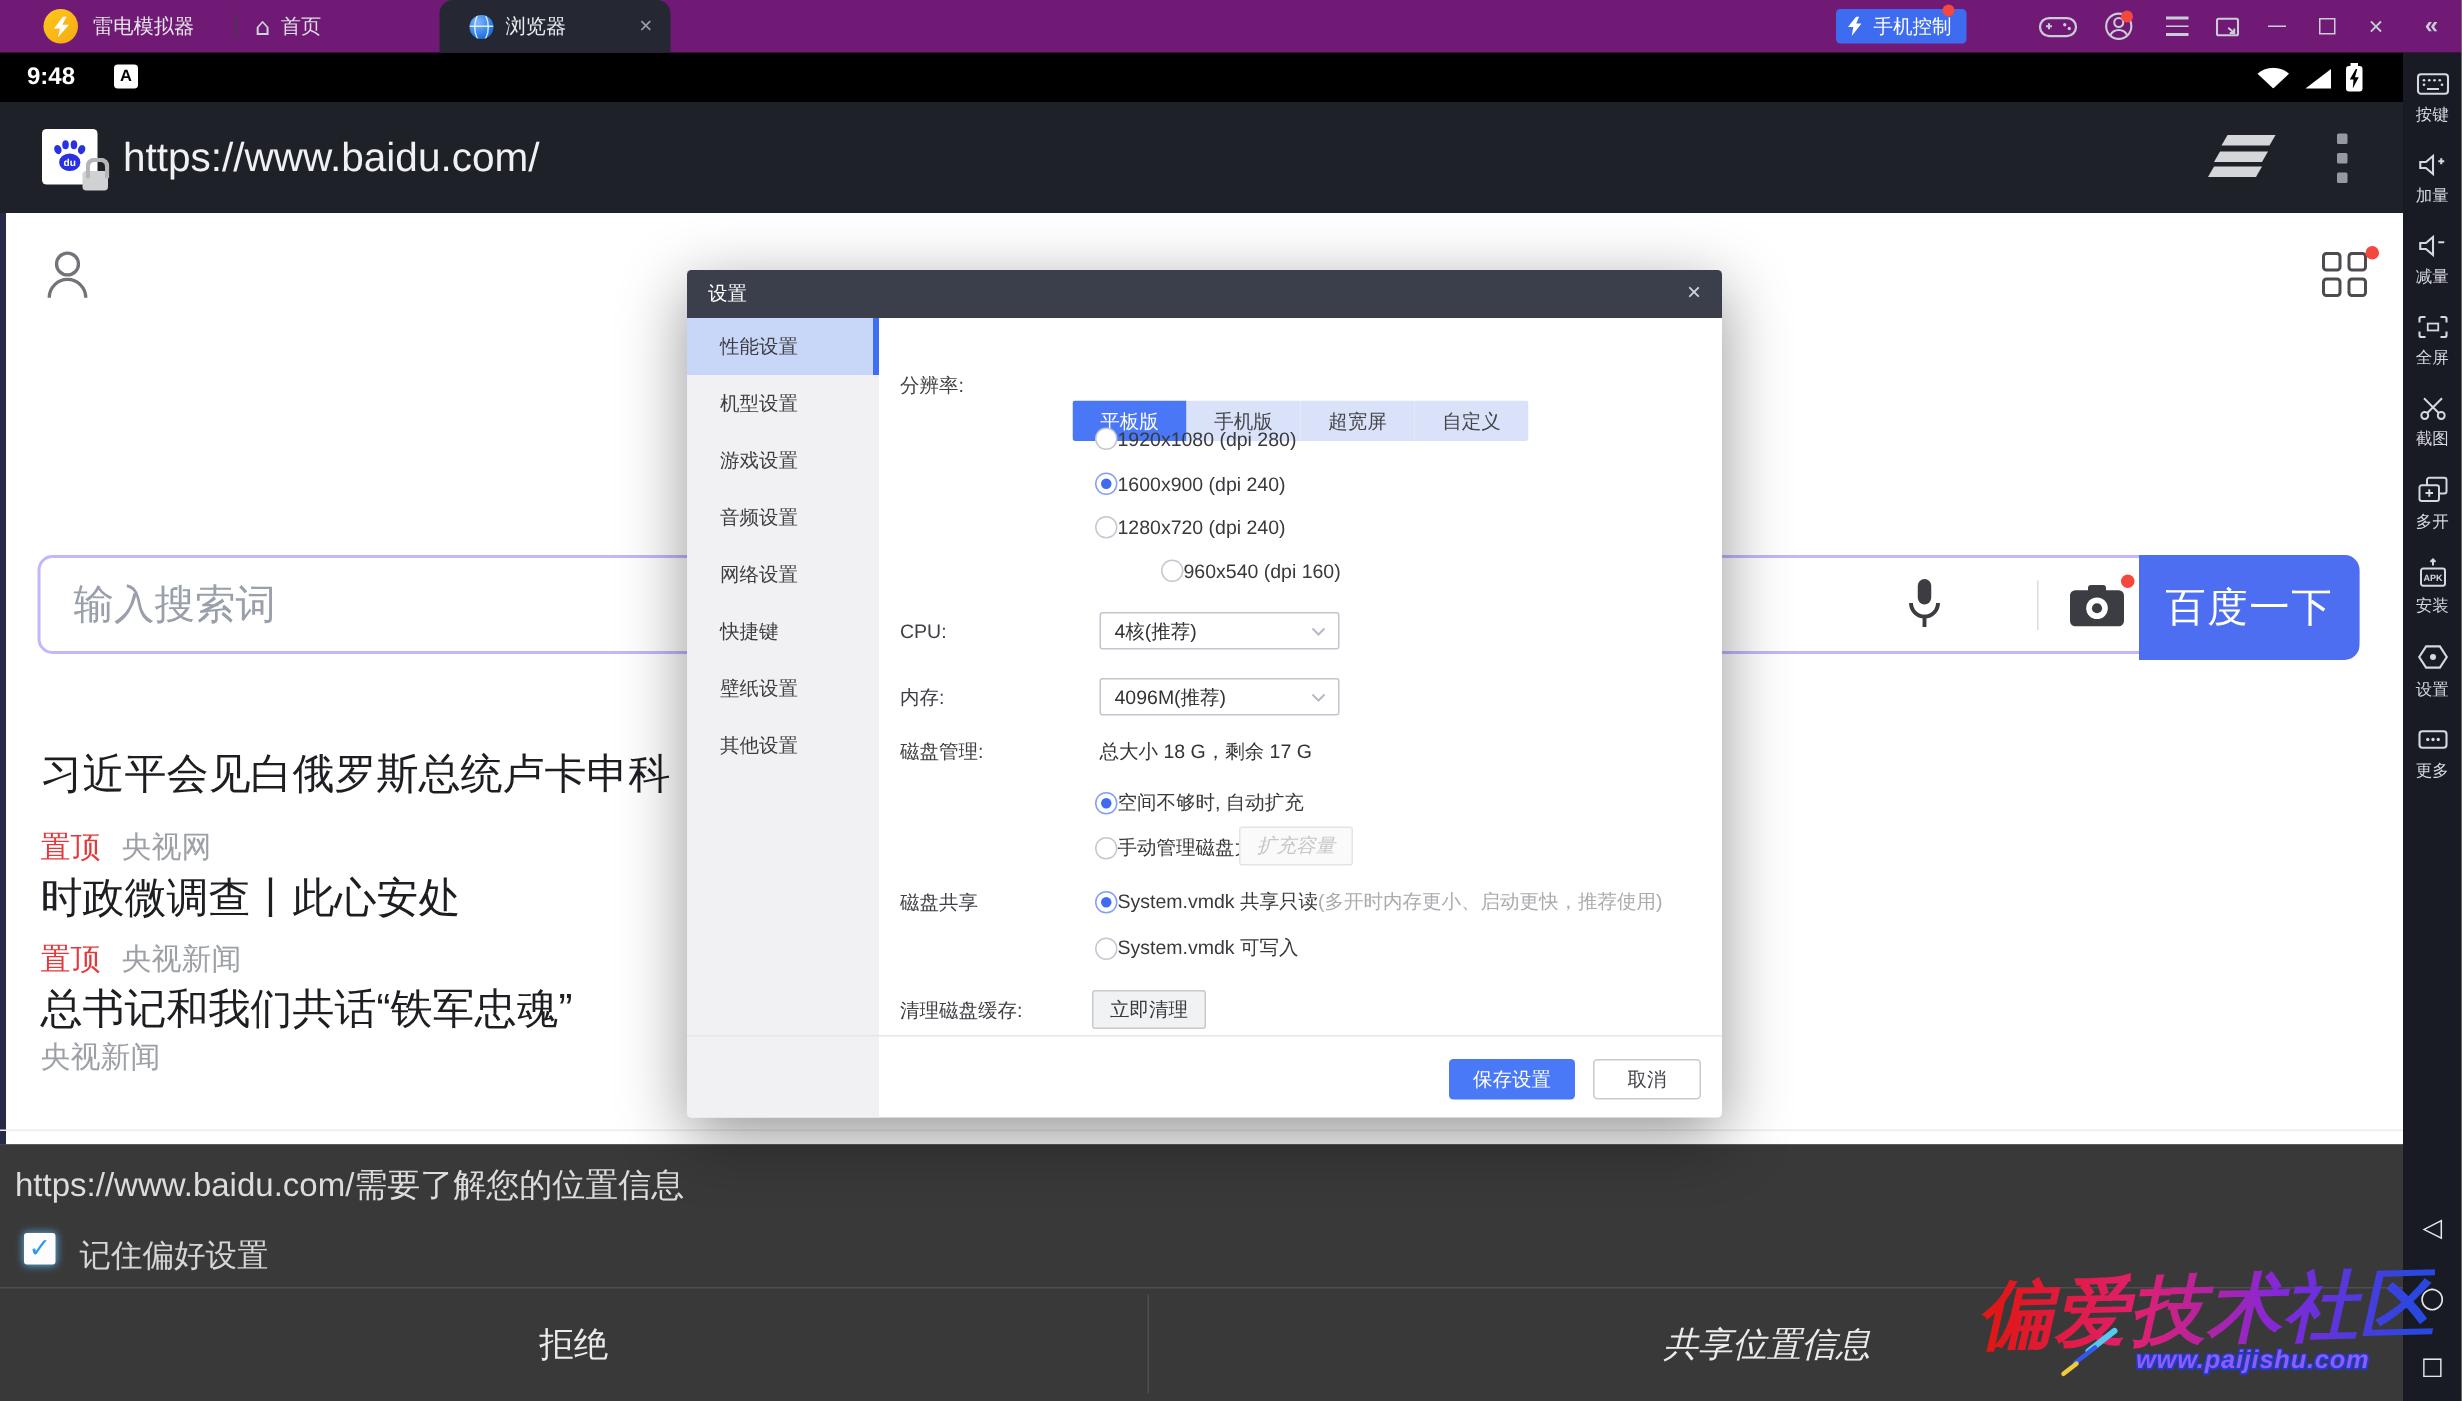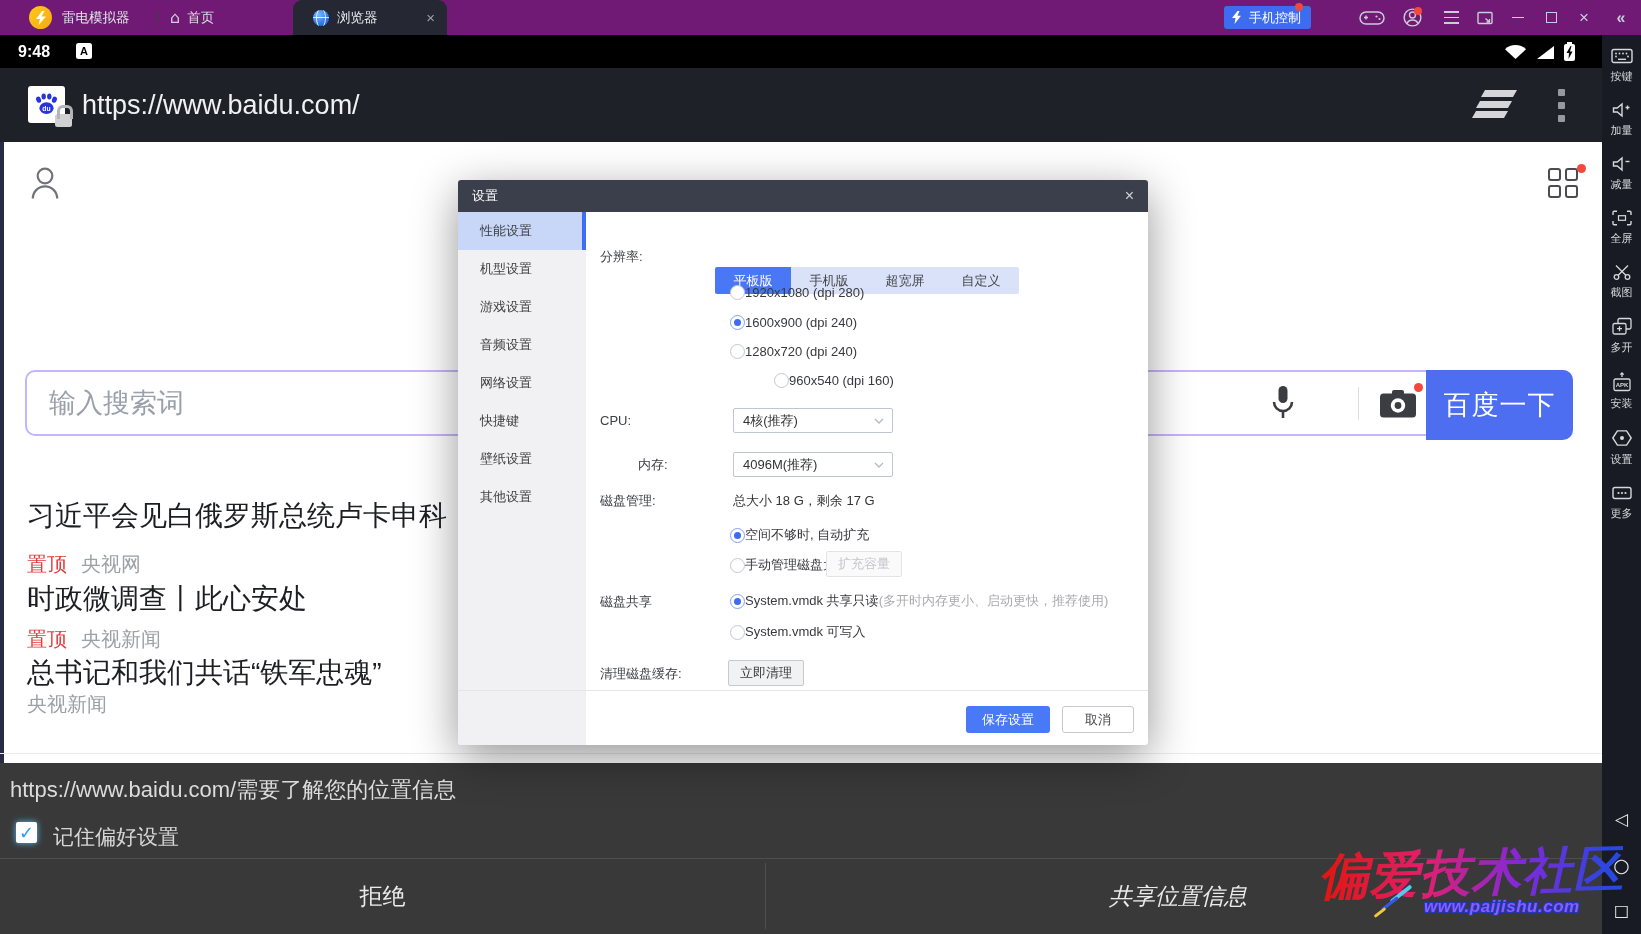--- a/index.html
+++ b/index.html
@@ -118,21 +118,21 @@
   .opt-note { color:#ababaf; }
 
   .select { position:absolute; left:275px; width:160px; height:25px; border:1px solid #c0c6d0; border-radius:2px;
             background:#fff; color:#333; line-height:23px; padding-left:9px; }
   .select svg { position:absolute; right:8px; top:9px; }
 
   .disk-sum { position:absolute; left:275px; top:312px; color:#333; white-space:nowrap; }
   .btn-gray { position:absolute; height:26px; line-height:24px; text-align:center; border-radius:2px;
               border:1px solid #c9c9c9; background:#f1f2f4; color:#3a3a3e; }
   .btn-disabled { border-color:#e4e4e6; background:#fafafb; color:#c6c6ca; }
-  .expand-btn { left:368px; top:371px; width:76px; }
+  .expand-btn { left:368px; top:371px; width:76px;font-style:italic; }
   .clean-btn { left:270px; top:480px; width:76px; }
 
   .dlg-footline { position:absolute; left:0; top:510px; width:100%; height:1px; background:#e6e6e6; }
   .save-btn { position:absolute; left:508px; top:526px; width:84px; height:27px; background:#4a79f7; color:#fff;
               border-radius:3px; text-align:center; line-height:27px; }
   .cancel-btn { position:absolute; left:604px; top:526px; width:72px; height:27px; background:#fff; color:#44454a;
                 border:1px solid #c9c9c9; border-radius:3px; text-align:center; line-height:25px; }
 
   
   .permbar { position:absolute; left:0; top:763px; width:1602px; height:171px; background:#393939; z-index:4; }
@@ -390,21 +390,21 @@
   </div>
 
   <div class="row-label" style="top:228px; line-height:25px;">CPU:</div>
   <div class="select" style="top:228px;">
     <span>4核(推荐)</span>
     <svg width="10" height="6" viewBox="0 0 10 6">
         <path d="M1 1 L5 5 L9 1" fill="none" stroke="#b4bac4" stroke-width="1.3"></path>
       </svg>
   </div>
 
-  <div class="row-label" style="top:272px; line-height:25px;margin-left:38px;">内存:</div>
+  <div class="row-label" style="top:272px; line-height:25px;">内存:</div>
   <div class="select" style="top:272px;">
     <span>4096M(推荐)</span>
     <svg width="10" height="6" viewBox="0 0 10 6">
         <path d="M1 1 L5 5 L9 1" fill="none" stroke="#b4bac4" stroke-width="1.3"></path>
       </svg>
   </div>
 
   <div class="row-label" style="top:312px;">磁盘管理:</div>
   <div class="disk-sum">总大小 18 G，剩余 17 G</div>
   <div class="opt" style="top:347px;">

